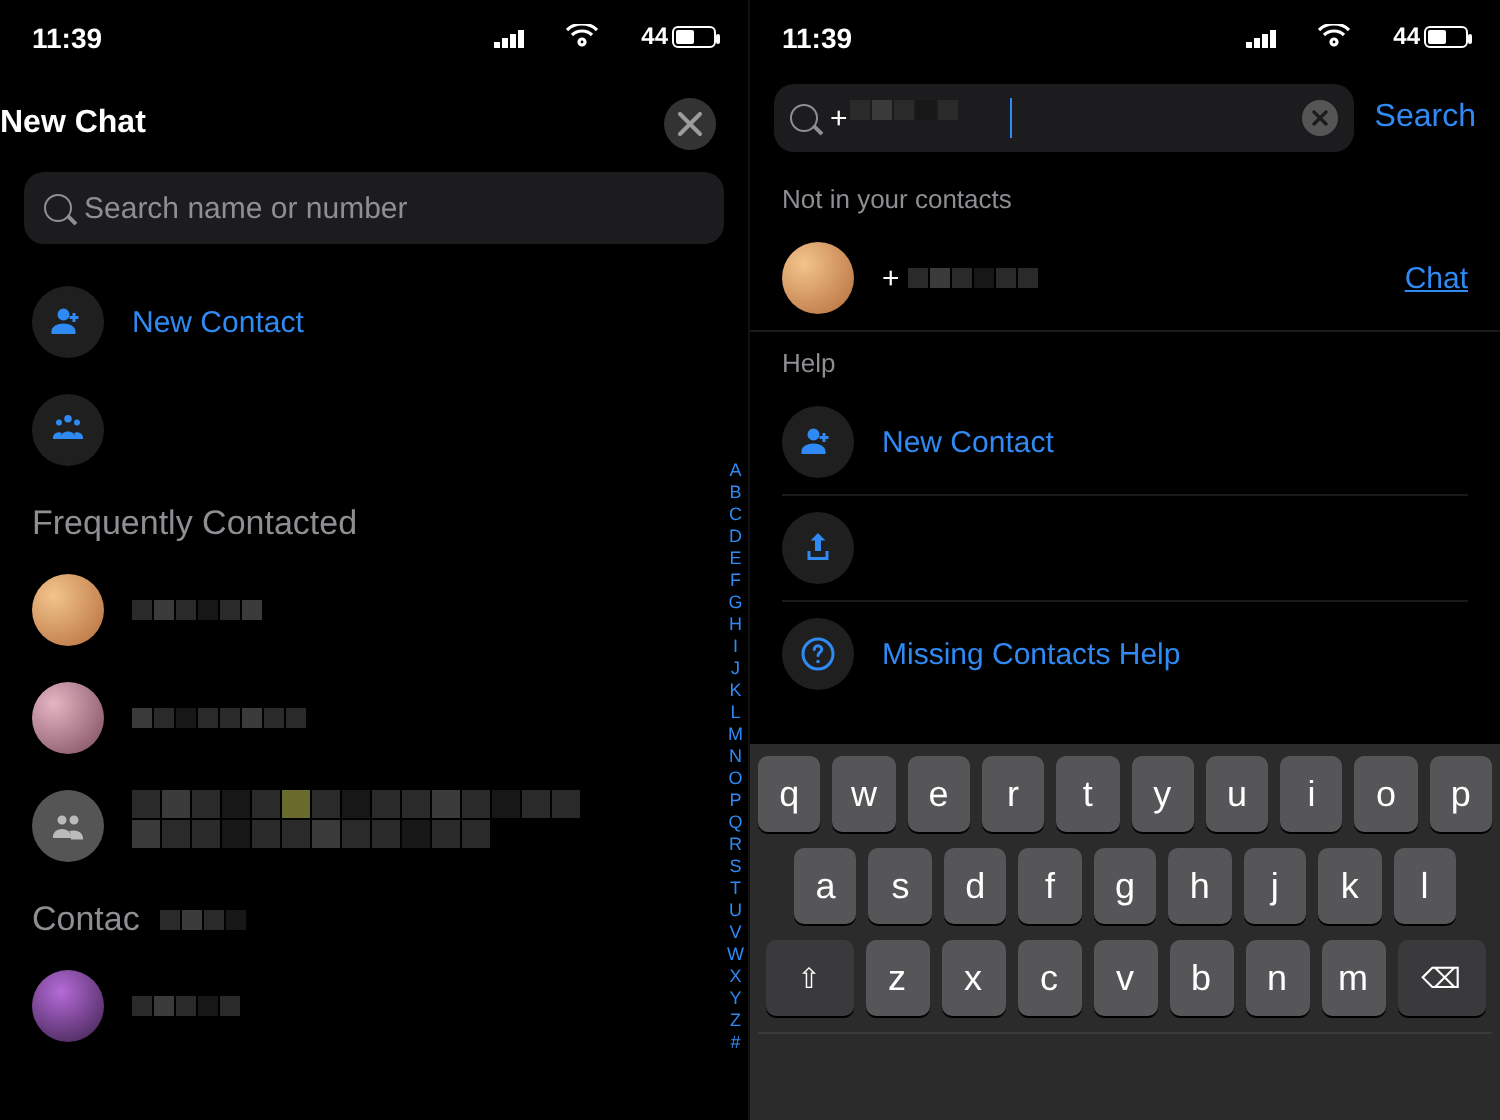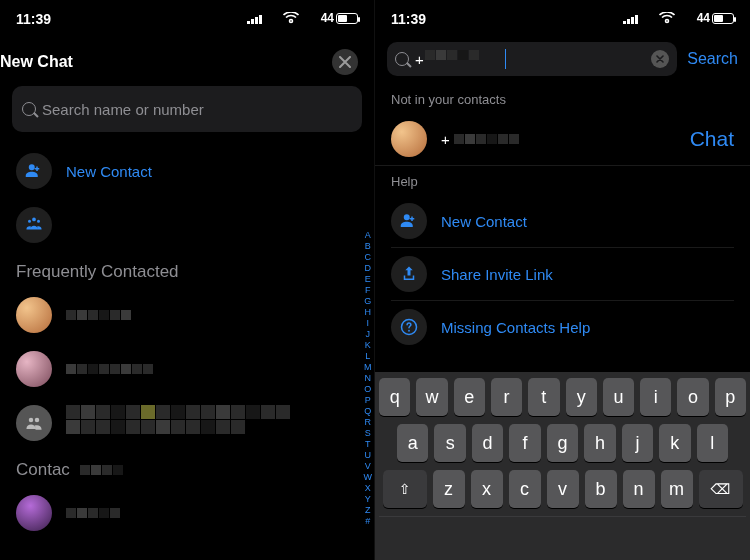--- a/index.html
+++ b/index.html
@@ -15,21 +15,21 @@
   .bat-shell { width:22px; height:11px; border:1px solid #fff; border-radius:3px; position:relative; }
   .bat-shell::after { content:""; position:absolute; right:-3px; top:3px; width:2px; height:5px; background:#fff; border-radius:1px; }
   .bat-fill { position:absolute; left:1px; top:1px; bottom:1px; width:44%; background:#fff; border-radius:1px; }
   .bat-num { font-size:12px; margin-left:2px; }
 
   
   .sheet-hdr { display:flex; align-items:center; justify-content:flex-start; position:relative; height:48px; margin-top:8px; }
   .sheet-hdr h1 { color:#fff; font-size:16px; font-weight:600; }
   .close { position:absolute; right:16px; width:26px; height:26px; border-radius:50%; background:#333; display:flex; align-items:center; justify-content:center; color:#9c9c9c; font-size:14px; cursor:pointer; }
 
-  .search { margin:0 12px 12px 12px; background:#1c1c1e; height:46px; border-radius:10px; display:flex; align-items:center; padding:0 10px; color:#8e8e93; font-size:15px; gap:6px; }
+  .search { margin:0 12px 12px 12px; background:#1c1c1e; height:36px; border-radius:10px; display:flex; align-items:center; padding:0 10px; color:#8e8e93; font-size:15px; gap:6px; }
   .search input { background:transparent; border:none; outline:none; color:#fff; font-size:15px; flex:1; }
   .search input::placeholder { color:#8e8e93; }
 
   .row { display:flex; align-items:center; padding:9px 16px; gap:14px; }
   .icon-badge { width:36px; height:36px; border-radius:50%; background:#1f1f1f; display:flex; align-items:center; justify-content:center; }
   .icon-badge svg { width:18px; height:18px; fill:#2f8af4; }
   .link-text { color:#2f8af4; font-size:15px; }
 
   .sect { color:#8e8e93; font-size:17px; padding:10px 16px 6px 16px; }
 
@@ -47,21 +47,21 @@
   .r-top { display:flex; align-items:center; gap:10px; padding:12px 12px 8px 12px; }
   .r-search { flex:1; background:#1c1c1e; height:34px; border-radius:10px; display:flex; align-items:center; padding:0 8px; gap:6px; position:relative; }
   .r-search input { background:transparent; border:none; outline:none; color:#fff; font-size:15px; flex:1; }
   .clear { width:18px; height:18px; border-radius:50%; background:#555; color:#1c1c1e; display:flex; align-items:center; justify-content:center; font-size:11px; cursor:pointer; }
   .cancel { color:#2f8af4; font-size:16px; }
 
   .r-sect { color:#8e8e93; font-size:13px; padding:8px 16px 6px 16px; }
   .r-row { display:flex; align-items:center; padding:8px 16px; gap:14px; border-bottom:1px solid #1a1a1a; }
   .r-row:last-child { border-bottom:none; }
   .spacer { flex:1; }
-  .chat-link { color:#2f8af4; font-size:21px; }
+  .chat-link { color:#2f8af4; font-size:15px;text-decoration:underline; }
 
   .grow { flex:1; display:flex; flex-direction:column; gap:0; }
 
   
   .kbd { position:absolute; left:0; right:0; bottom:0; background:#2b2b2c; padding:6px 4px 4px 4px; }
   .kbd-row { display:flex; justify-content:center; gap:6px; margin-bottom:8px; }
   .key { background:#565658; color:#fff; border-radius:5px; height:38px; display:flex; align-items:center; justify-content:center; font-size:18px; min-width:30px; flex:1; max-width:32px; box-shadow:0 1px 0 #000; }
   .key.fn { background:#3a3a3c; min-width:40px; max-width:44px; font-size:14px; }
   .add-strip { height:40px; border-top:1px solid #3a3a3c; margin-top:2px; }
 
@@ -330,21 +330,20 @@
           </svg>
       </div>
       <span class="link-text">New Contact</span>
     </div>
     <div class="r-row" style="padding-left:0;padding-right:0">
       <div class="icon-badge">
         <svg viewBox="0 0 24 24">
             <path d="M12 2l-5 5h3v7h4V7h3l-5-5zM5 14v6h14v-6h-2v4H7v-4H5z"></path>
           </svg>
       </div>
-      <span class="link-text">Share Invite Link</span>
     </div>
     <div class="r-row" style="padding-left:0;padding-right:0">
       <div class="icon-badge">
         <svg viewBox="0 0 24 24">
             <circle cx="12" cy="12" r="10" fill="none" stroke="#2f8af4" stroke-width="2"></circle>
             <path d="M9.5 9a2.5 2.5 0 115 0c0 1.5-2.5 2-2.5 4" fill="none" stroke="#2f8af4" stroke-width="2" stroke-linecap="round"></path>
             <circle cx="12" cy="17" r="1.2" fill="#2f8af4"></circle>
           </svg>
       </div>
       <span class="link-text">Missing Contacts Help</span>

